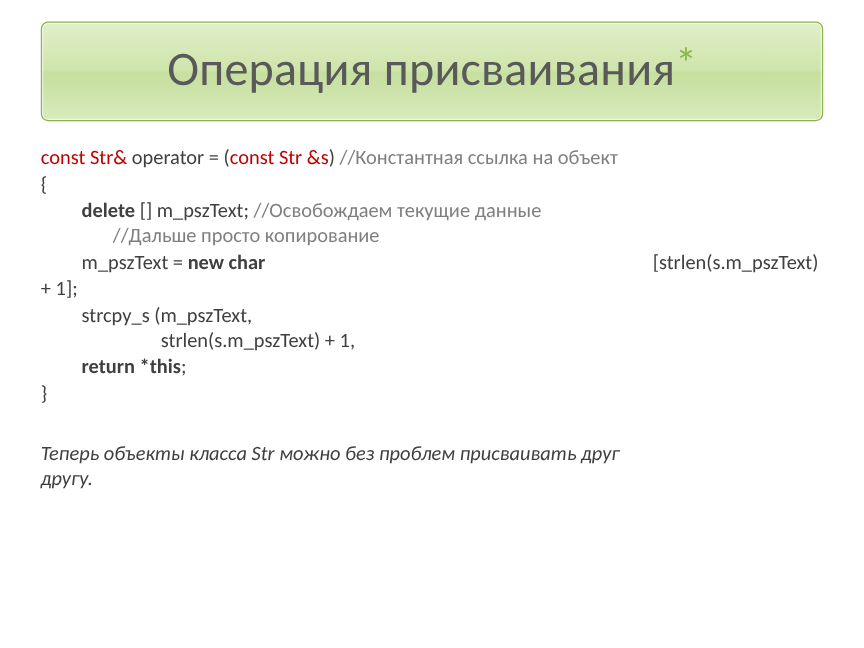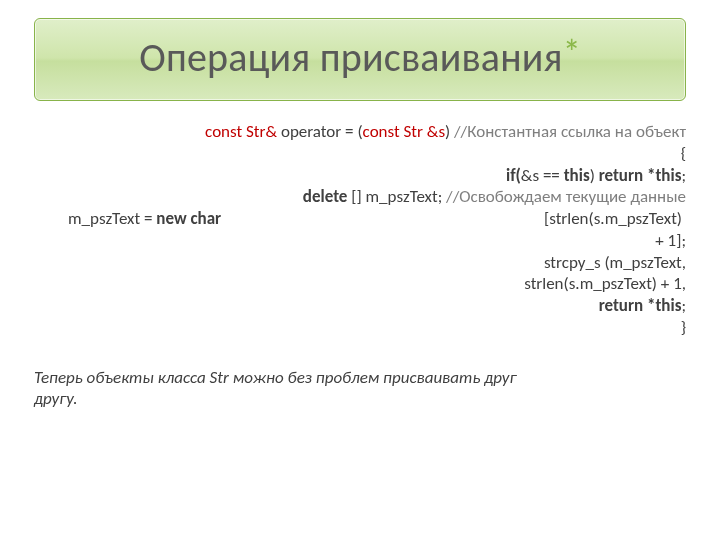--- a/index.html
+++ b/index.html
@@ -40,21 +40,20 @@
     color: #8bb84a;
     vertical-align: top;
     position: relative;
     top: -2px;
   }
   .body {
     font-size: 17px;
     line-height: 1.28;
     color: #404040;
     font-family: "Calibri", "Arial", sans-serif;
-    text-align: right;
   }
   .code {
     font-family: "Calibri", "Arial", sans-serif;
   }
   .kw-red { color: #c00000; }
   .comment { color: #7f7f7f; }
   .indent1 { padding-left: 34px; display: block; }
   .indent2 { padding-left: 100px; display: block; }
   .note {
     margin-top: 28px;
@@ -72,24 +71,24 @@
   <div class="title-box">
     <span class="title-text">Операция присваивания</span><span class="title-star">*</span>
   </div>
 
   <div class="body code">
     <div>
       <span class="kw-red">const Str&amp;</span><span> operator = (</span><span class="kw-red">const Str &amp;s</span><span>) </span><span class="comment">//Константная ссылка на объект</span>
     </div>
     <div>{</div>
     <div class="indent1">
-      <b>if(</b><span>&amp;s</span><span> == </span><b>this</b><span>) </span><b>return *this</b><span>;</span>
+      <b>delete</b><span> [] m_pszText;    </span><span class="comment">//Освобождаем текущие данные</span>
     </div>
-    <div class="indent1">
-      <b>delete</b><span> [] m_pszText;    </span><span class="comment">//Освобождаем текущие данные</span>
+    <div style="padding-left:60px;">
+      <span class="comment">//Дальше просто копирование</span>
     </div>
     <div style="display:flex;">
       <span class="indent1" style="flex:0 0 auto;padding-right:0;">
         <span>m_pszText = </span><b>new char</b>
       </span>
       <span style="flex:1;"></span>
       <span style="padding-right:4px;margin-left:37px;">[strlen(s.m_pszText)</span>
     </div>
     <div>+ 1];</div>
     <div class="indent1">strcpy_s (m_pszText,</div>

